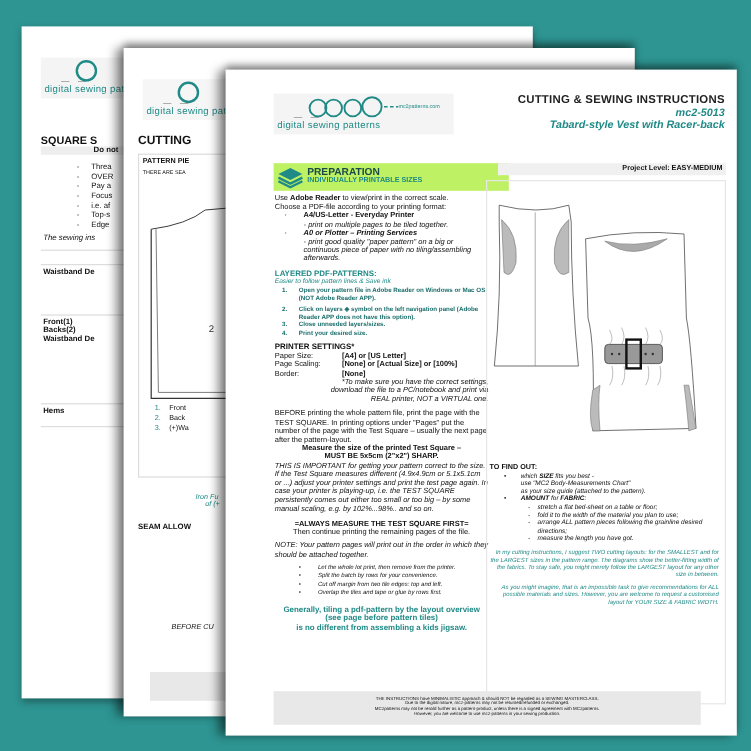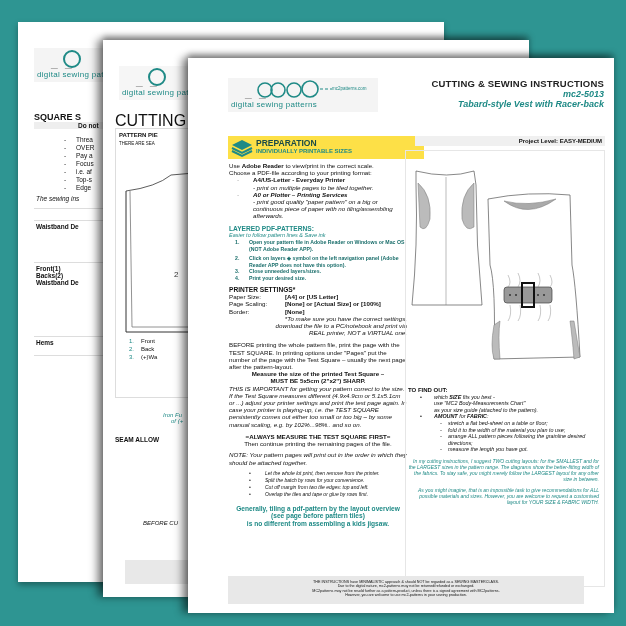--- a/index.html
+++ b/index.html
@@ -17,36 +17,36 @@
   
   .p1-title { position: absolute; left: 16px; top: 90px; font-size: 9px; font-weight: bold; }
   .p1-sub { position: absolute; left: 16px; top: 100px; width: 160px; background: #eee; font-size: 6.5px; font-weight: bold; text-align: left; padding-left: 44px; }
   .p1-list { position: absolute; left: 58px; top: 114px; font-size: 6.5px; line-height: 8px; list-style: none; }
   .p1-list li::before { content: "-"; position: absolute; left: -12px; }
   .p1-list li { position: relative; }
   .p1-note { position: absolute; left: 18px; top: 173px; font-size: 6.5px; font-style: italic; }
   .p1-table { position: absolute; left: 16px; top: 186px; width: 160px; font-size: 6.5px; font-weight: bold; }
   .p1-table .row { border-top: 1px solid #ddd; padding: 2px 2px; }
   
-  .p2-title { position: absolute; left: 12px; top: 72px; font-size: 16px; font-weight: normal; text-align: right; }
+  .p2-title { position: absolute; left: 12px; top: 72px; font-size: 10px; font-weight: bold; text-align: right; }
   .p2-box { position: absolute; left: 12px; top: 88px; width: 200px; height: 270px; border: 1px solid #ddd; }
   .p2-box .h { font-size: 6px; font-weight: bold; padding: 3px; }
   .p2-box .s { font-size: 4.5px; padding: 0 3px; }
   .p2-steps { position: absolute; left: 26px; top: 297px; font-size: 6px; line-height: 8px; list-style: none; }
   .p2-steps span.n { color: #1f8a86; display: inline-block; width: 12px; }
   .p2-iron { position: absolute; left: 60px; top: 372px; font-size: 6px; font-style: italic; color: #1f8a86; }
   .p2-seam { position: absolute; left: 12px; top: 396px; font-size: 6.5px; font-weight: bold; }
   .p2-seamrows { position: absolute; left: 20px; top: 410px; width: 150px; font-size: 6px; line-height: 10px; text-align: right; }
   .p2-before { position: absolute; left: 40px; top: 480px; font-size: 6px; font-style: italic; }
   .p2-grey { position: absolute; left: 22px; top: 520px; width: 180px; height: 24px; background: #e8e8e8; }
   
   .p3-head { position: absolute; right: 10px; top: 20px; text-align: right; font-weight: bold; }
   .p3-head .a { font-size: 9.5px; color: #222; letter-spacing: 0.2px; text-align: right; }
   .p3-head .b, .p3-head .c { font-size: 9px; color: #1f8a86; font-style: italic; }
-  .p3-prep { position: absolute; left: 40px; top: 78px; width: 196px; height: 23px; background: #fde047; }
+  .p3-prep { position: absolute; left: 40px; top: 78px; width: 196px; height: 23px; background: #bef264; }
   .p3-prep svg { position: absolute; left: 2px; top: 2px; }
   .p3-prep .t1 { position: absolute; left: 28px; top: 2px; font-size: 8.5px; font-weight: bold; color: #1a4a48; }
   .p3-prep .t2 { position: absolute; left: 28px; top: 12px; font-size: 6px; font-weight: bold; color: #1f8a86; }
   .p3-level { position: absolute; left: 227px; top: 78px; width: 190px; height: 10px; background: #f0f0f0; text-align: right; font-size: 6px; font-weight: bold; padding-right: 3px; line-height: 10px; }
   .left-col { position: absolute; left: 41px; top: 104px; width: 178px; font-size: 6.2px; line-height: 7.2px; }
   .left-col b { font-weight: bold; }
   .left-col i { font-style: italic; }
   .left-col .ind { padding-left: 22px; }
   .left-col .bul { position: relative; padding-left: 24px; }
   .left-col .bul::before { content: "·"; position: absolute; left: 8px; }

